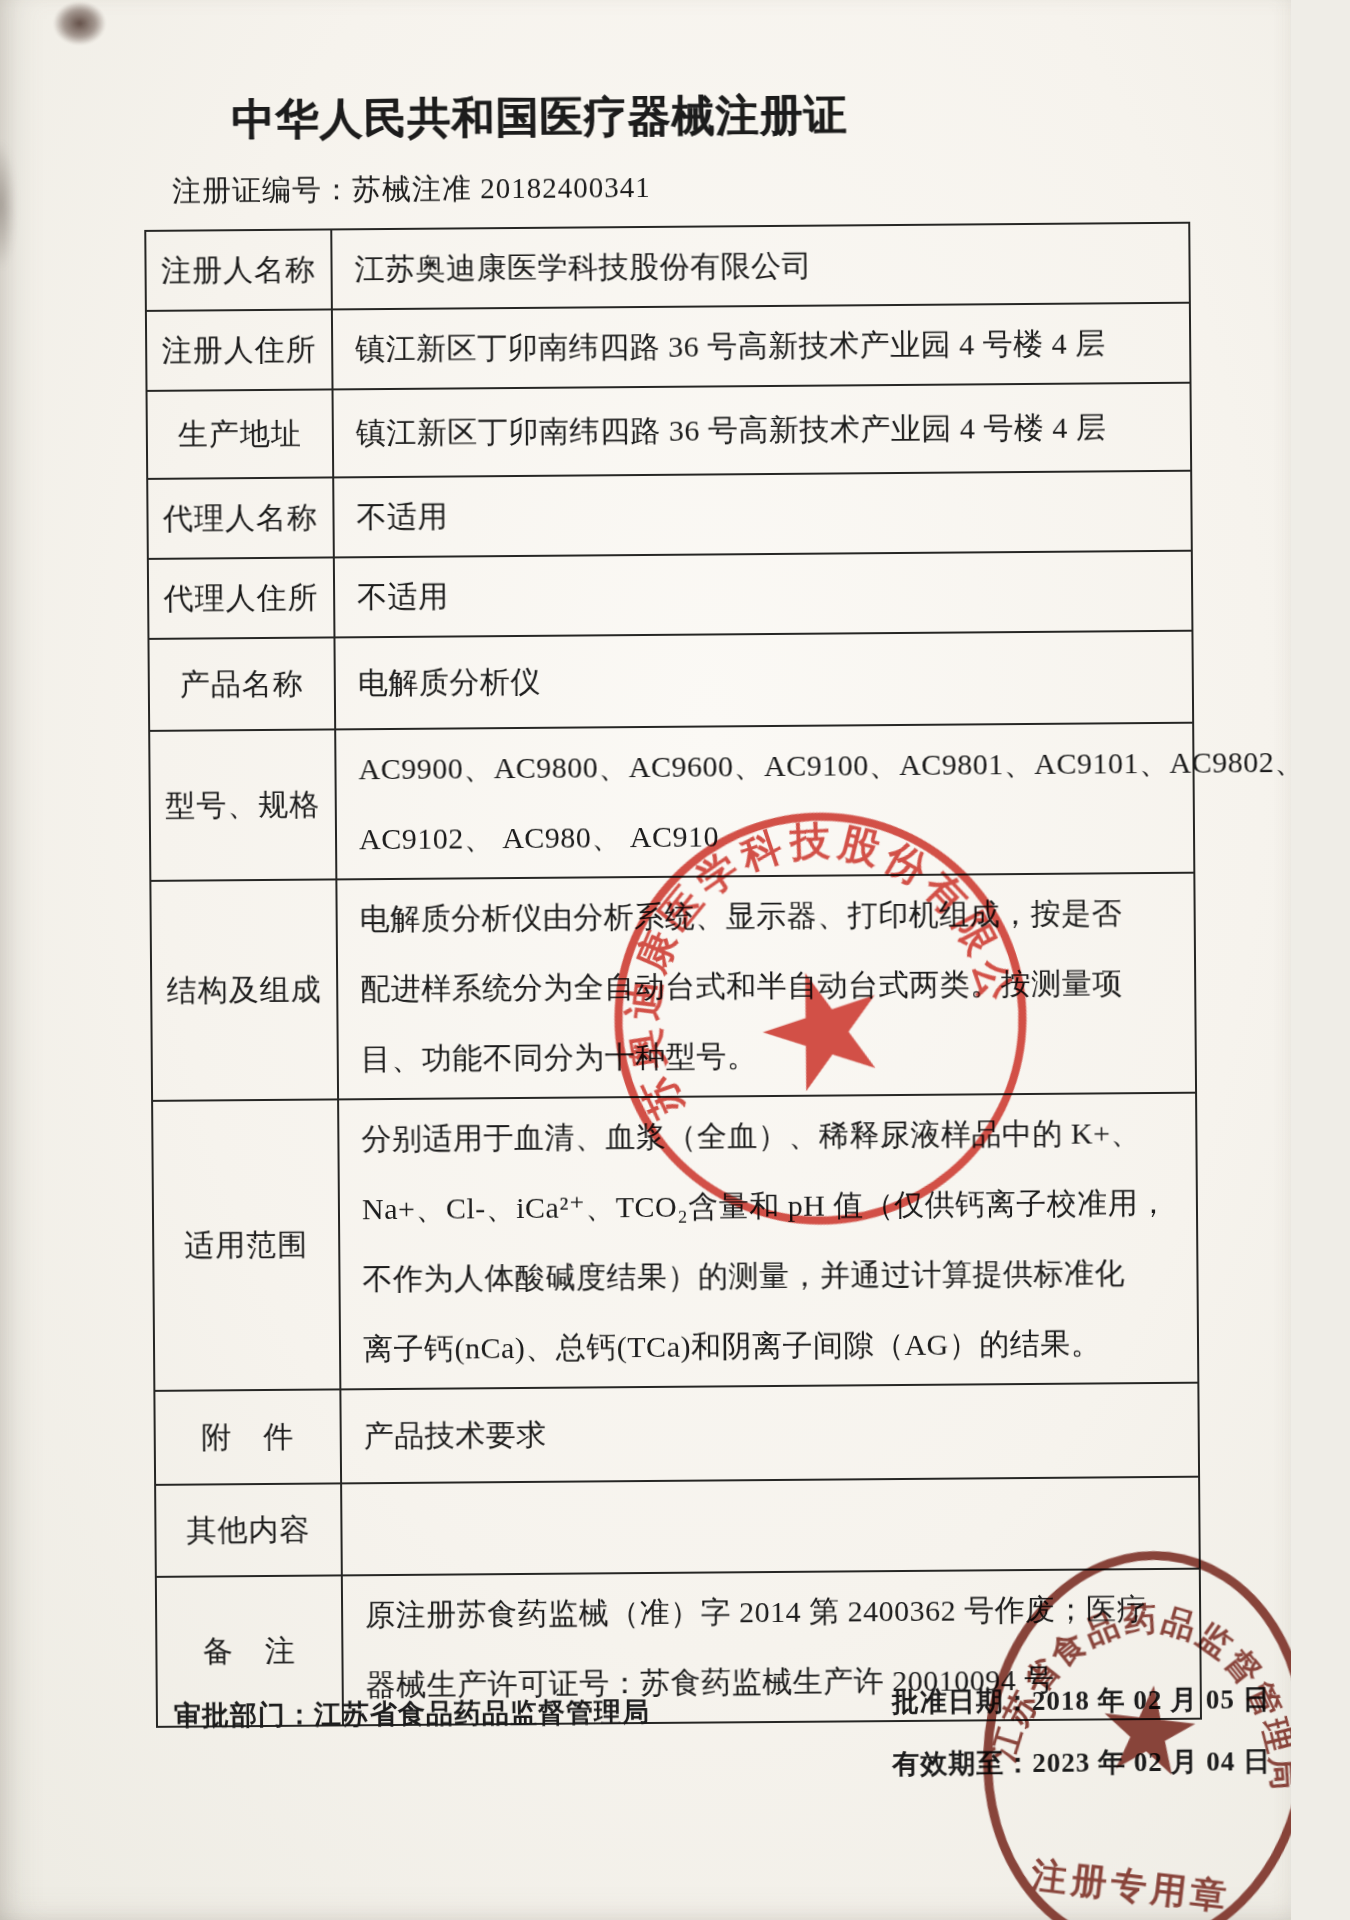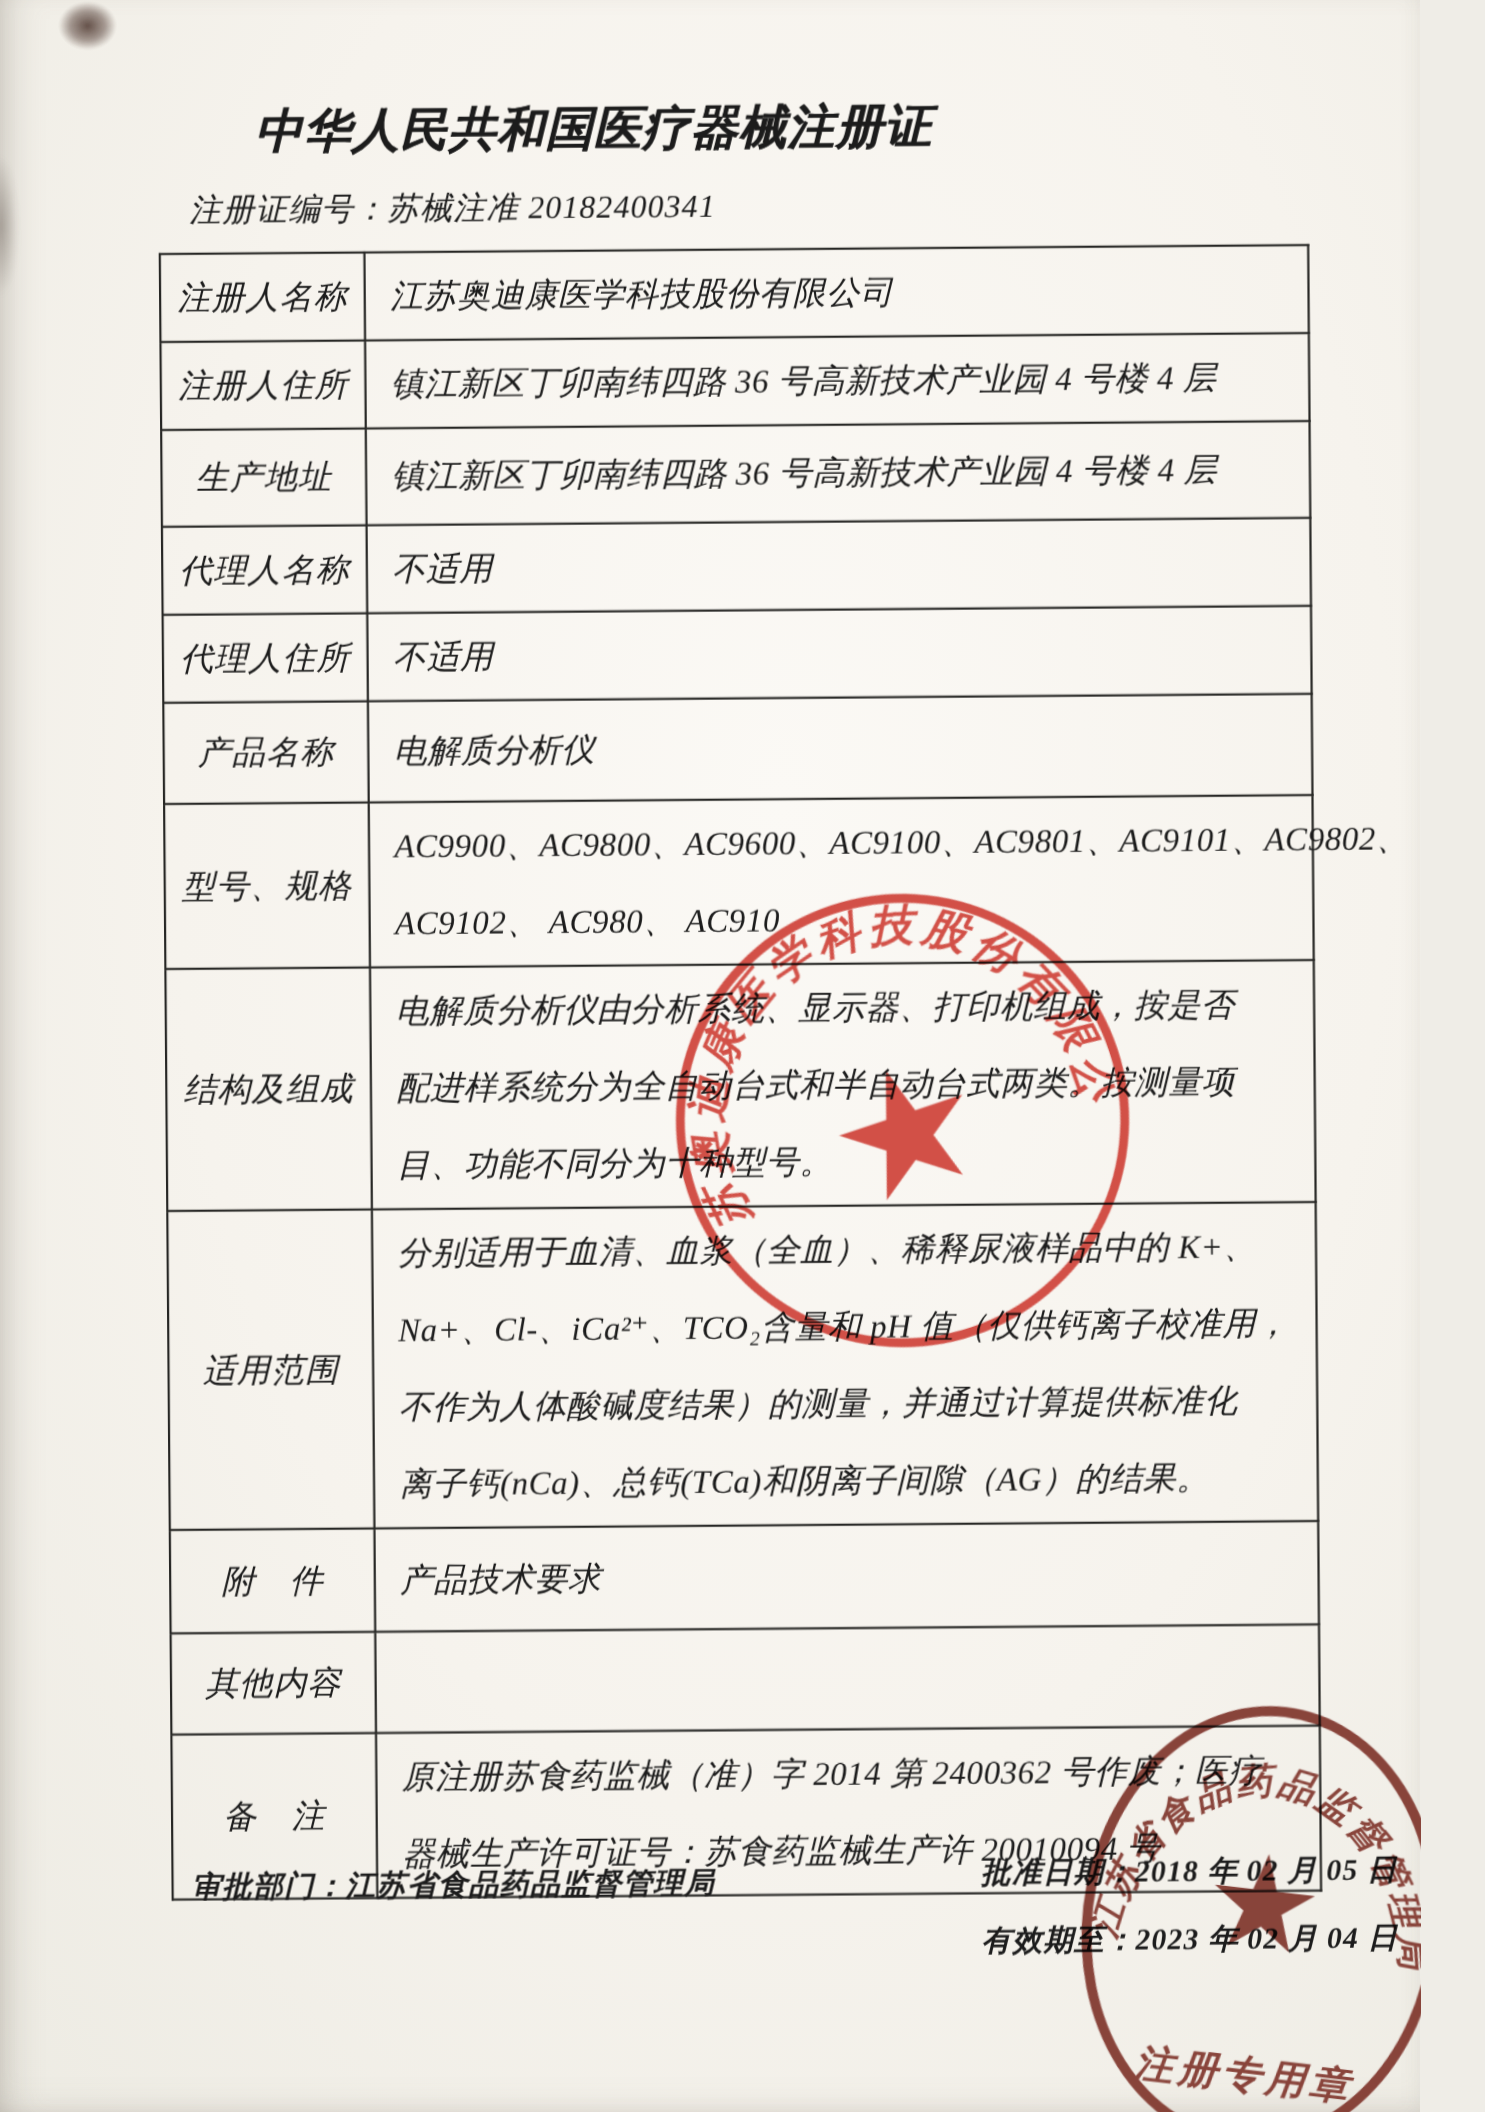--- a/index.html
+++ b/index.html
@@ -10,21 +10,20 @@
     overflow:hidden;
     background:#efede7;
   }
   .sheet{
     position:relative;width:1291px;height:1920px;overflow:hidden;
     background:
       radial-gradient(ellipse at 55% 38%, #fbf9f5 0%, #f6f3ed 55%, #edebe3 100%);
     box-shadow:inset 28px 0 40px -30px rgba(120,110,100,.45),
                inset -10px 0 30px -24px rgba(120,110,100,.25),
                inset 0 -18px 40px -30px rgba(120,110,100,.35);
-    font-style:italic;
   }
   .content{position:absolute;inset:0;transform:rotate(-0.45deg);}
   .smudge{position:absolute;border-radius:50%;pointer-events:none;}
   .smudge.s1{left:52px;top:-10px;width:70px;height:58px;
     background:radial-gradient(closest-side,#4b342c 0%,rgba(75,52,44,.55) 45%,transparent 75%);
     filter:blur(1px);opacity:.85;}
   .smudge.s2{left:-14px;top:120px;width:40px;height:160px;border-radius:40%;
     background:radial-gradient(closest-side,rgba(110,100,92,.5),transparent 80%);filter:blur(3px);}
   .doc-title{
     position:absolute;left:238px;top:88px;width:580px;

